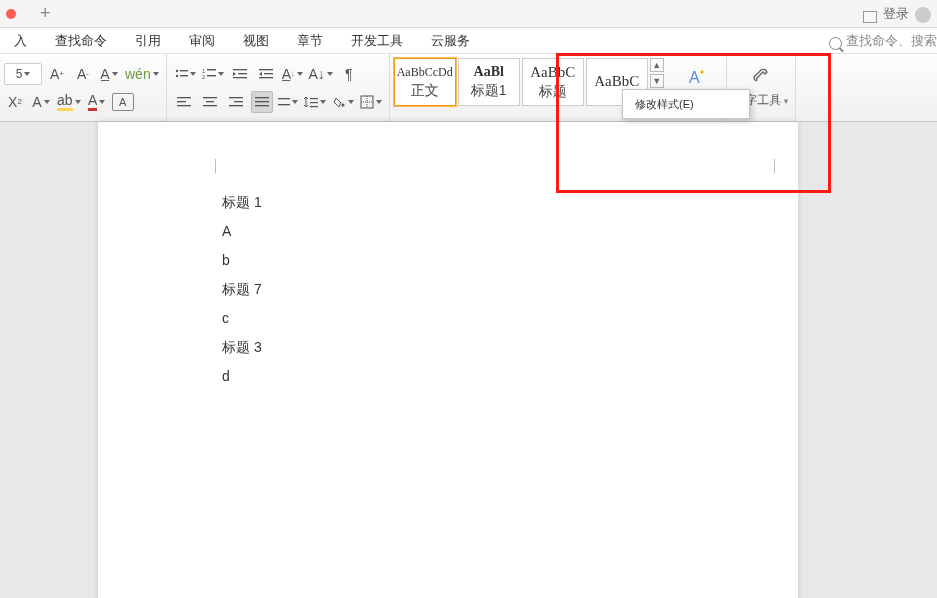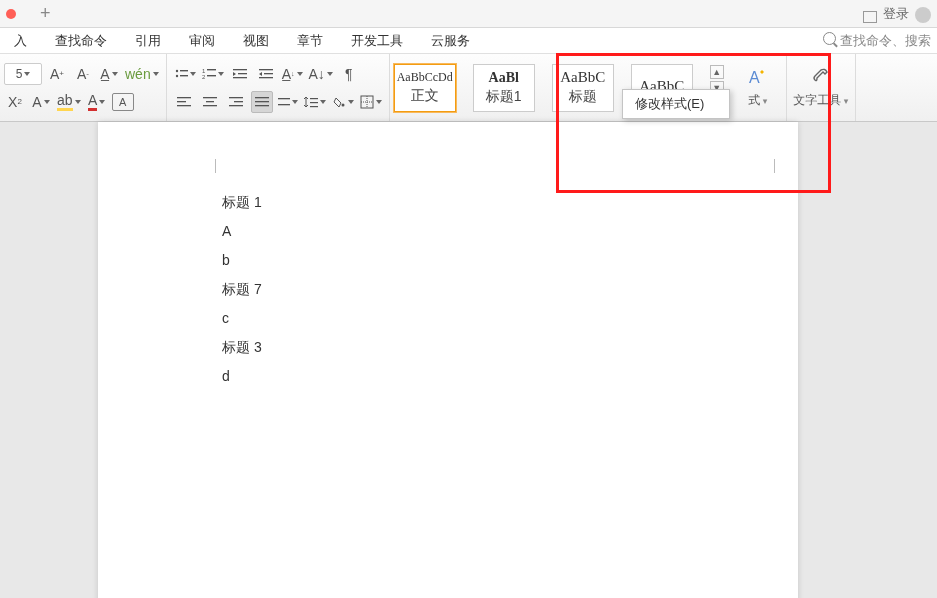--- a/index.html
+++ b/index.html
@@ -8,33 +8,33 @@
 .titlebar { height: 28px; background: #f5f5f5; border-bottom: 1px solid #d8d8d8; display: flex; align-items: center; padding: 0 6px; font-size: 12px; color: #666; }
 .tab-dot { width: 10px; height: 10px; border-radius: 50%; background: #ff5f57; margin-right: 6px; }
 .tab-plus { margin-left: 12px; font-size: 18px; color: #888; padding: 0 6px; cursor: pointer; }
 .titlebar-right { margin-left: auto; display: flex; align-items: flex-end; gap: 6px; }
 .win-icon { width: 14px; height: 12px; border: 1px solid #999; display: inline-block; }
 .login { color: #666; font-size: 13px; }
 .avatar-icon { width: 16px; height: 16px; border-radius: 50%; background: #ccc; display: inline-block; }
 
 .menubar { height: 26px; background: #fff; border-bottom: 1px solid #e0e0e0; display: flex; align-items: center; font-size: 13px; color: #333; }
 .menu-item { padding: 0 14px; cursor: pointer; }
-.menu-search { margin-left: auto; display: flex; align-items: flex-start; color: #888; padding-right: 6px; }
+.menu-search { margin-left: auto; display: flex; align-items: flex-end; color: #888; padding-right: 0; }
 .search-icon { width: 13px; height: 13px; border: 1.5px solid #888; border-radius: 50%; position: relative; margin-right: 4px; }
 .search-icon::after { content: ""; position: absolute; width: 5px; height: 1.5px; background: #888; bottom: -2px; right: -3px; transform: rotate(45deg); }
 
 .ribbon { height: 68px; background: linear-gradient(#fdfdfd,#f0f0f0); border-bottom: 1px solid #c8c8c8; display: flex; align-items: stretch; padding: 0 4px; font-size: 12px; }
 .ribbon-group { display: flex; flex-direction: column; justify-content: center; border-right: 1px solid #dcdcdc; padding: 2px 6px; }
 .rrow { display: flex; align-items: center; gap: 4px; height: 28px; }
 .ibtn { min-width: 22px; height: 22px; display: flex; align-items: center; justify-content: center; color: #555; font-size: 14px; cursor: pointer; border: 1px solid transparent; border-radius: 2px; }
 .ibtn.dd::after { content: " "; border-left: 3px solid transparent; border-right: 3px solid transparent; border-top: 4px solid #666; margin-left: 2px; }
 .ibtn.active { background: #d6d6d6; border-color: #bbb; }
 svg { display: block; }
 
-.style-gallery { display: flex; align-items: center; gap: 17px; padding: 4px; }
+.style-gallery { display: flex; align-items: flex-start; gap: 2px; padding: 4px; }
 .style-item { width: 62px; height: 48px; border: 1px solid #ccc; background: #fff; display: flex; flex-direction: column; align-items: center; justify-content: center; cursor: pointer; font-size: 12px; }
 .style-item.sel { border-color: #f39c12; box-shadow: 0 0 0 1px #f8b95b; }
 .style-sample { font-family: serif; color: #333; }
 .style-sample.h1 { font-weight: bold; font-size: 14px; }
 .style-label { font-size: 14px; color: #444; margin-top: 2px; }
 .style-scroll { width: 16px; display: flex; flex-direction: column; gap: 2px; }
 .scroll-arrow { width: 14px; height: 14px; border: 1px solid #bbb; font-size: 9px; display: flex; align-items: center; justify-content: center; color: #666; }
 
 .big-btn { width: 56px; display: flex; flex-direction: column; align-items: center; justify-content: center; gap: 4px; cursor: pointer; color: #555; font-size: 12px; }
 .big-btn .dd-txt::after { content: " ▾"; font-size: 9px; color: #888; }
@@ -42,21 +42,21 @@
 .workspace { position: absolute; top: 122px; left: 0; right: 0; bottom: 0; background: #e8e8e8; }
 .page { position: absolute; left: 98px; top: 0; width: 700px; height: 600px; background: #fff; box-shadow: 0 0 6px rgba(0,0,0,.15); }
 .margin-mark { position: absolute; border: 1px solid #bbb; }
 .mm-tl { top: 37px; left: 104px; width: 14px; height: 14px; border-right: none; border-bottom: none; border-top:none; transform:rotate(180deg); }
 .mm-tr { top: 37px; left: 676px; width: 14px; height: 14px; border-left: none; border-bottom: none; border-top:none; transform:rotate(180deg);}
 .doc-body { position: absolute; top: 62px; left: 116px; font-size: 14px; color: #333; line-height: 1.5; }
 .doc-body p { margin: 8px; }
 
 .redbox { position: absolute; border: 3px solid #ff1a1a; left: 556px; top: 53px; width: 275px; height: 140px; pointer-events: none; }
 
-.context-menu { position: absolute; left: 622px; top: 89px; width: 108px; background: #fff; border: 1px solid #c4c4c4; box-shadow: 2px 2px 6px rgba(0,0,0,.2); font-size: 13px; z-index: 50; }
+.context-menu { position: absolute; left: 622px; top: 89px; width: 128px; background: #fff; border: 1px solid #c4c4c4; box-shadow: 2px 2px 6px rgba(0,0,0,.2); font-size: 11px; z-index: 50; }
 .ctx-item { height: 28px; display: flex; align-items: center; padding: 0 12px; color: #333; cursor: pointer; }
 .ctx-item.disabled { color: #aaa; cursor: default; }
 </style>
 </head>
 <body>
 
 <div class="titlebar">
   <span class="tab-dot"></span>
   <span class="tab-plus">+</span>
   <div class="titlebar-right">

